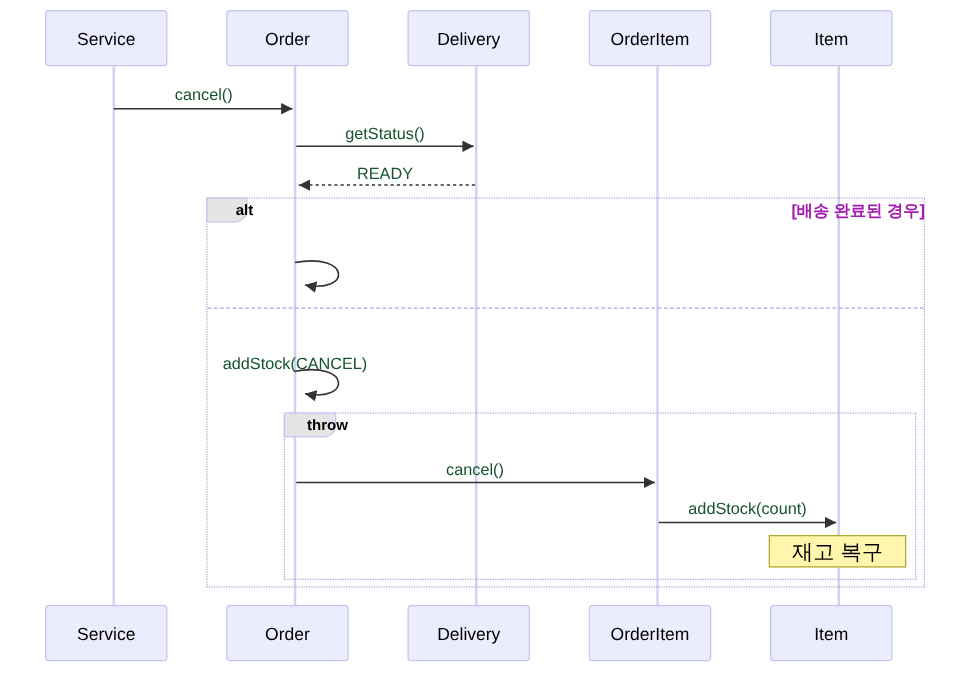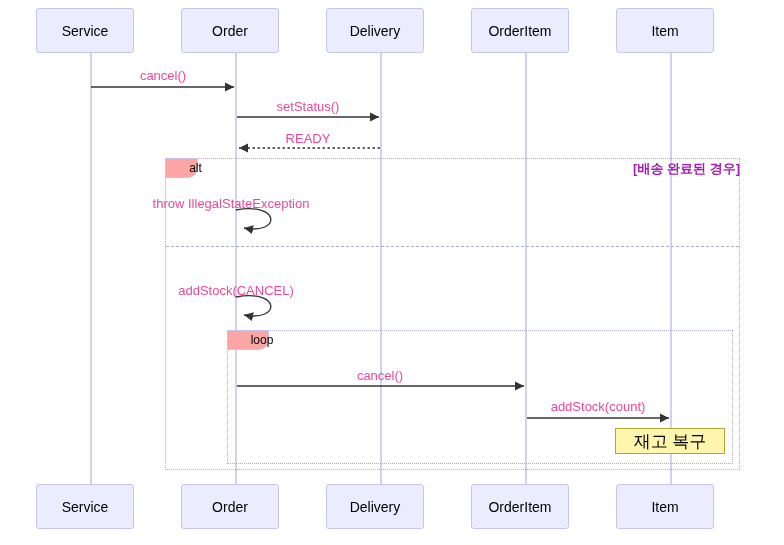--- a/index.html
+++ b/index.html
@@ -9,30 +9,30 @@
   }
   .lifeline { position:absolute; top:53px; height:431px; width:2px; background:#d2d2f0; }
   .participant {
     position:absolute; width:98px; height:45px; box-sizing:border-box;
     background:#ECECFF; border:1px solid #c4c4ee; border-radius:3px;
     display:flex; align-items:center; justify-content:center;
     font-size:14px; color:#000;
   }
   .frame { position:absolute; border:1px dotted #a9a9d9; box-sizing:border-box; background:transparent; }
   .frame-tab {
-    position:absolute; box-sizing:border-box; background:#fca5a5;
+    position:absolute; box-sizing:border-box; background:#e5e5e5;
     border:1px solid #c4c4ee; border-radius:0 0 10px 0;
-    font-size:12px; font-weight:normal; color:#000;
+    font-size:12px; font-weight:bold; color:#000;
     display:flex; align-items:center; justify-content:center;padding-left:28px;
   }
   .guard { position:absolute; text-align:right; font-size:13px; color:#a21caf;font-weight:bold; }
   .divider { position:absolute; height:0; border-top:1px dashed #a9a9d9; }
   .msg-label {
     position:absolute; transform:translateX(-50%);
-    font-size:13px; line-height:15px; white-space:nowrap; color:#ec4899;
+    font-size:13px; line-height:15px; white-space:nowrap; color:#14532d;
   }
   .note {
     position:absolute; box-sizing:border-box; background:#fff5ad; border:1px solid #aaaa33;
     font-size:17px; color:#000; display:flex; align-items:center; justify-content:center;
   }
   svg.arrows { position:absolute; left:0; top:0; }
 </style>
 </head>
 <body>
 
@@ -46,42 +46,41 @@
 
   <div class="frame" style="left:165px; top:158px; width:575px; height:312px"></div>
   <div class="divider" style="left:166px; top:246px; width:573px"></div>
   <div class="frame-tab" style="left:165px; top:158px; width:33px; height:20px">
     <span>alt</span>
   </div>
   <div class="guard" style="left:165px; top:160px; width:575px">[배송 완료된 경우]</div>
 
   <div class="frame" style="left:227px; top:330px; width:506px; height:134px"></div>
   <div class="frame-tab" style="left:227px; top:330px; width:42px; height:20px">
-    <span>loop</span>
+    <span>throw</span>
   </div>
 
   <svg class="arrows" width="784" height="545">
     <defs>
       <marker id="ah" viewBox="0 0 10 10" refX="10" refY="5" markerWidth="7" markerHeight="7" orient="auto-start-reverse">
         <path d="M0,0 L10,5 L0,10 Z" fill="#333333"></path>
       </marker>
     </defs>
     <line x1="91" y1="87" x2="234" y2="87" stroke="#333333" stroke-width="1.3" marker-end="url(#ah)"></line>
     <line x1="237" y1="117" x2="379" y2="117" stroke="#333333" stroke-width="1.3" marker-end="url(#ah)"></line>
     <line x1="380" y1="148" x2="239" y2="148" stroke="#333333" stroke-width="1.3" stroke-dasharray="2.5,2.5" marker-end="url(#ah)"></line>
     <path d="M 236 210 C 281 202, 281 235, 244 228" fill="none" stroke="#333333" stroke-width="1.3" marker-end="url(#ah)"></path>
     <path d="M 236 297 C 281 289, 281 322, 244 315" fill="none" stroke="#333333" stroke-width="1.3" marker-end="url(#ah)"></path>
     <line x1="237" y1="386" x2="524" y2="386" stroke="#333333" stroke-width="1.3" marker-end="url(#ah)"></line>
     <line x1="527" y1="418" x2="669" y2="418" stroke="#333333" stroke-width="1.3" marker-end="url(#ah)"></line>
   </svg>
 
   <div class="msg-label" style="left:163px; top:68px">cancel()</div>
-  <div class="msg-label" style="left:308px; top:99px">setStatus()</div>
+  <div class="msg-label" style="left:308px; top:99px">getStatus()</div>
   <div class="msg-label" style="left:308px; top:131px">READY</div>
-  <div class="msg-label" style="left:231px; top:196px">throw IllegalStateException</div>
   <div class="msg-label" style="left:236px; top:283px">addStock(CANCEL)</div>
   <div class="msg-label" style="left:380px; top:368px">cancel()</div>
   <div class="msg-label" style="left:598px; top:399px">addStock(count)</div>
 
   <div class="note" style="left:615px; top:428px; width:110px; height:26px">재고 복구</div>
 
   <div class="participant" style="left:36px;  top:8px">Service</div>
   <div class="participant" style="left:181px; top:8px">Order</div>
   <div class="participant" style="left:326px; top:8px">Delivery</div>
   <div class="participant" style="left:471px; top:8px">OrderItem</div>

